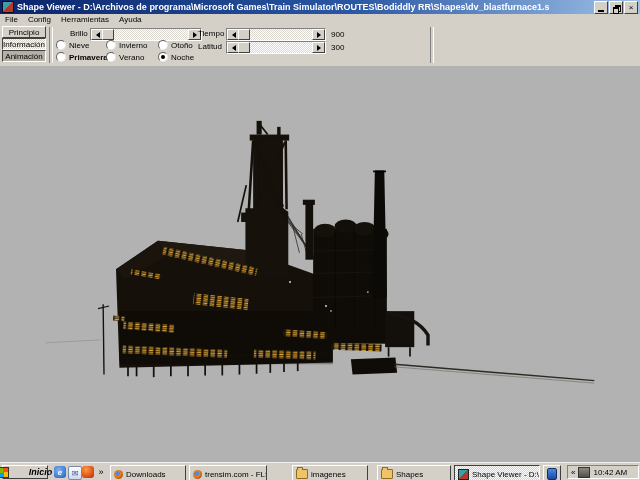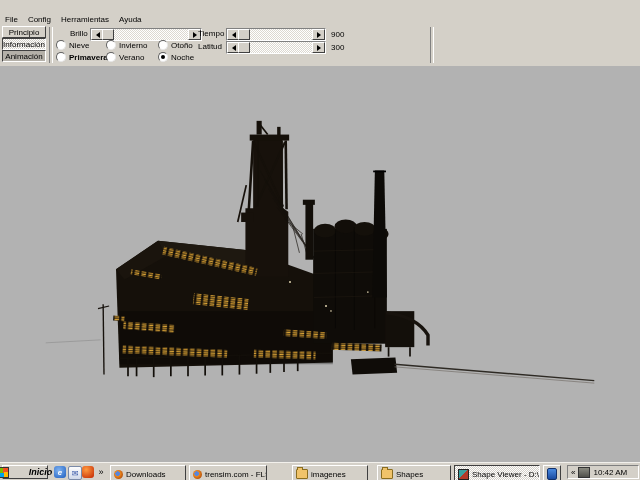--- a/index.html
+++ b/index.html
@@ -83,20 +83,35 @@
     border:1px solid;border-color:#808080 #fff #fff #808080;
     display:flex;align-items:center;gap:3px;padding:0 3px;font-size:8px;}
   .tray-ico{width:10px;height:9px;background:linear-gradient(#8a8a80,#50504a);border:1px solid #333;}
   .lbl{white-space:nowrap;}
 </style>
 </head>
 <body>
 
 <div class="screen">
 
+  <div class="titlebar">
+    <span class="win-icon"></span>
+    <span class="title-text">Shape Viewer - D:\Archivos de programa\Microsoft Games\Train Simulator\ROUTES\Bodiddly RR\Shapes\dv_blastfurnace1.s</span>
+    <span class="win-btns">
+      <span class="wbtn">
+          <span class="glyph-min"></span>
+        </span>
+      <span class="wbtn">
+          <span class="glyph-restore"></span>
+        </span>
+      <span class="wbtn">
+          <span>×</span>
+        </span>
+    </span>
+  </div>
 
   <div class="menubar">
     <span class="menu-item">File</span>
     <span class="menu-item">Config</span>
     <span class="menu-item">Herramientas</span>
     <span class="menu-item">Ayuda</span>
   </div>
 
   <div class="toolbar">
     <button class="tb-btn" style="top:1px;">Principio</button>

